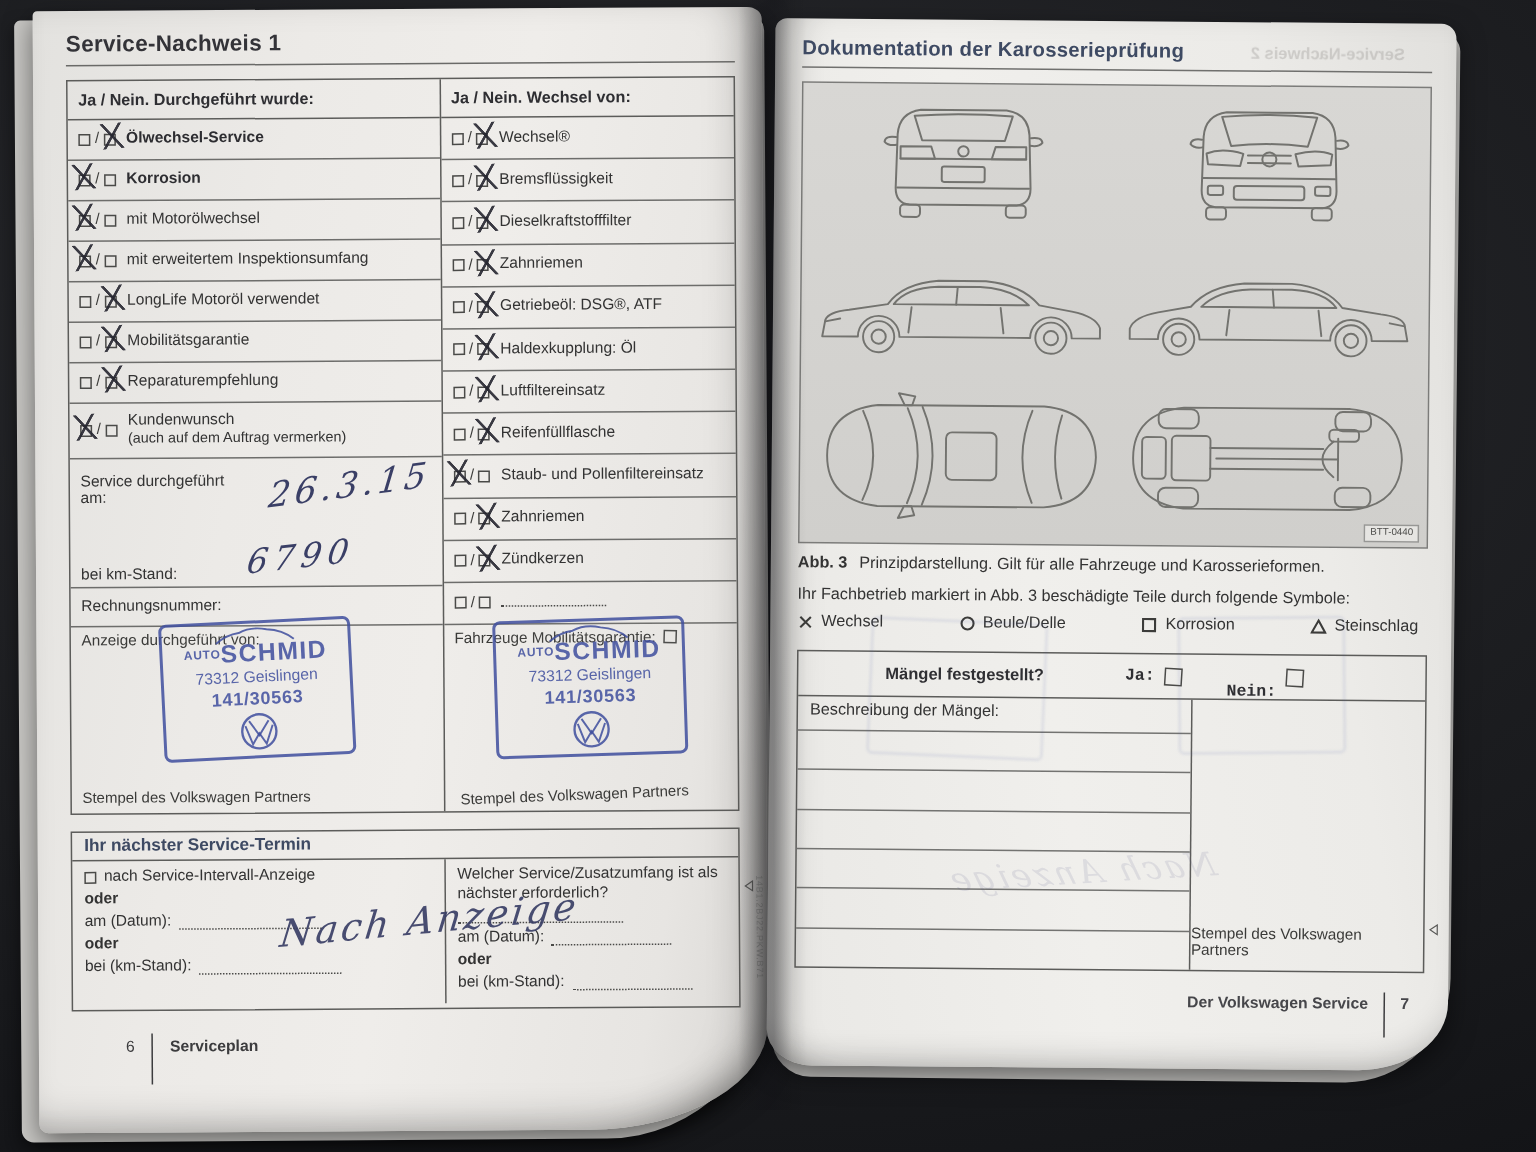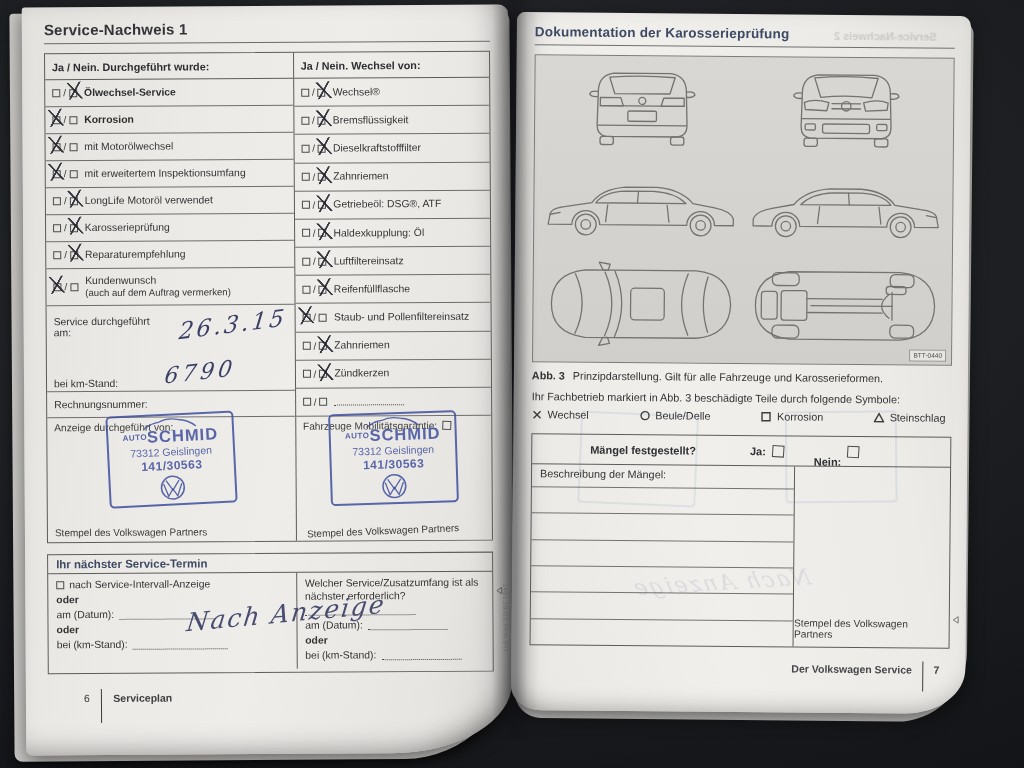--- a/index.html
+++ b/index.html
@@ -127,21 +127,21 @@
   .caption{font-size:10.8px;margin-top:7px;color:#333;}
   .caption .b{font-weight:bold;margin-right:8px;}
   .sym-intro{font-size:10.8px;margin-top:9px;color:#333;}
   .legend{display:flex;justify-content:space-between;margin-top:6px;padding-right:6px;font-size:10.8px;color:#333;}
   .sym-item{display:inline-flex;align-items:center;gap:5px;}
   .sym-item svg{stroke:#3c3c3a;fill:none;stroke-width:1.4;}
 
   .defbox{border:1.3px solid #5c5c5a;margin-top:13px;height:212px;display:flex;flex-direction:column;}
   .def-head{height:30px;flex:none;border-bottom:1.2px solid #5c5c5a;display:flex;align-items:center;font-size:11px;color:#2f2f33;}
   .def-q{font-weight:bold;margin-left:58px;}
-  .def-yn{font-weight:bold;margin-left:54px;}
+  .def-yn{font-weight:bold;margin-left:54px;font-family:Liberation Mono, monospace;}
   .def-yn.second{margin-left:30px;margin-top:20px;}
   .def-body{flex:1;display:flex;min-height:0;}
   .def-desc{width:63%;border-right:1.1px solid #5c5c5a;display:flex;flex-direction:column;}
   .def-label{font-size:10.8px;padding:3px 8px;height:22px;flex:none;color:#333;}
   .def-lines{flex:1;display:flex;flex-direction:column;}
   .def-line{flex:1;border-top:1px solid #77777500;border-top:1px solid #737371;}
   .def-stamp-area{flex:1;position:relative;}
   .def-caption{position:absolute;right:9px;bottom:7px;font-size:10.2px;color:#3a3a38;}
   .pfoot-r{position:absolute;right:26px;bottom:20px;display:flex;align-items:flex-start;font-size:10.5px;color:#46464a;font-weight:bold;}
   .pfoot-r .foot-div{height:30px;margin:0 10px;}
@@ -205,21 +205,21 @@
               </span>
               <span class="lbl"><span>LongLife Motoröl verwendet</span></span>
             </div>
             <div class="crow">
               <span class="cb-pair">
                 <span class="cb"></span>
                 <span class="slash">/</span>
                 <span class="cb"></span>
                 <span class="xmark x2"></span>
               </span>
-              <span class="lbl"><span>Karosserieprüfung</span></span>
+              <span class="lbl"><span>Mobilitätsgarantie</span></span>
             </div>
             <div class="crow">
               <span class="cb-pair">
                 <span class="cb"></span>
                 <span class="slash">/</span>
                 <span class="cb"></span>
                 <span class="xmark x2"></span>
               </span>
               <span class="lbl"><span>Reparaturempfehlung</span></span>
             </div>

